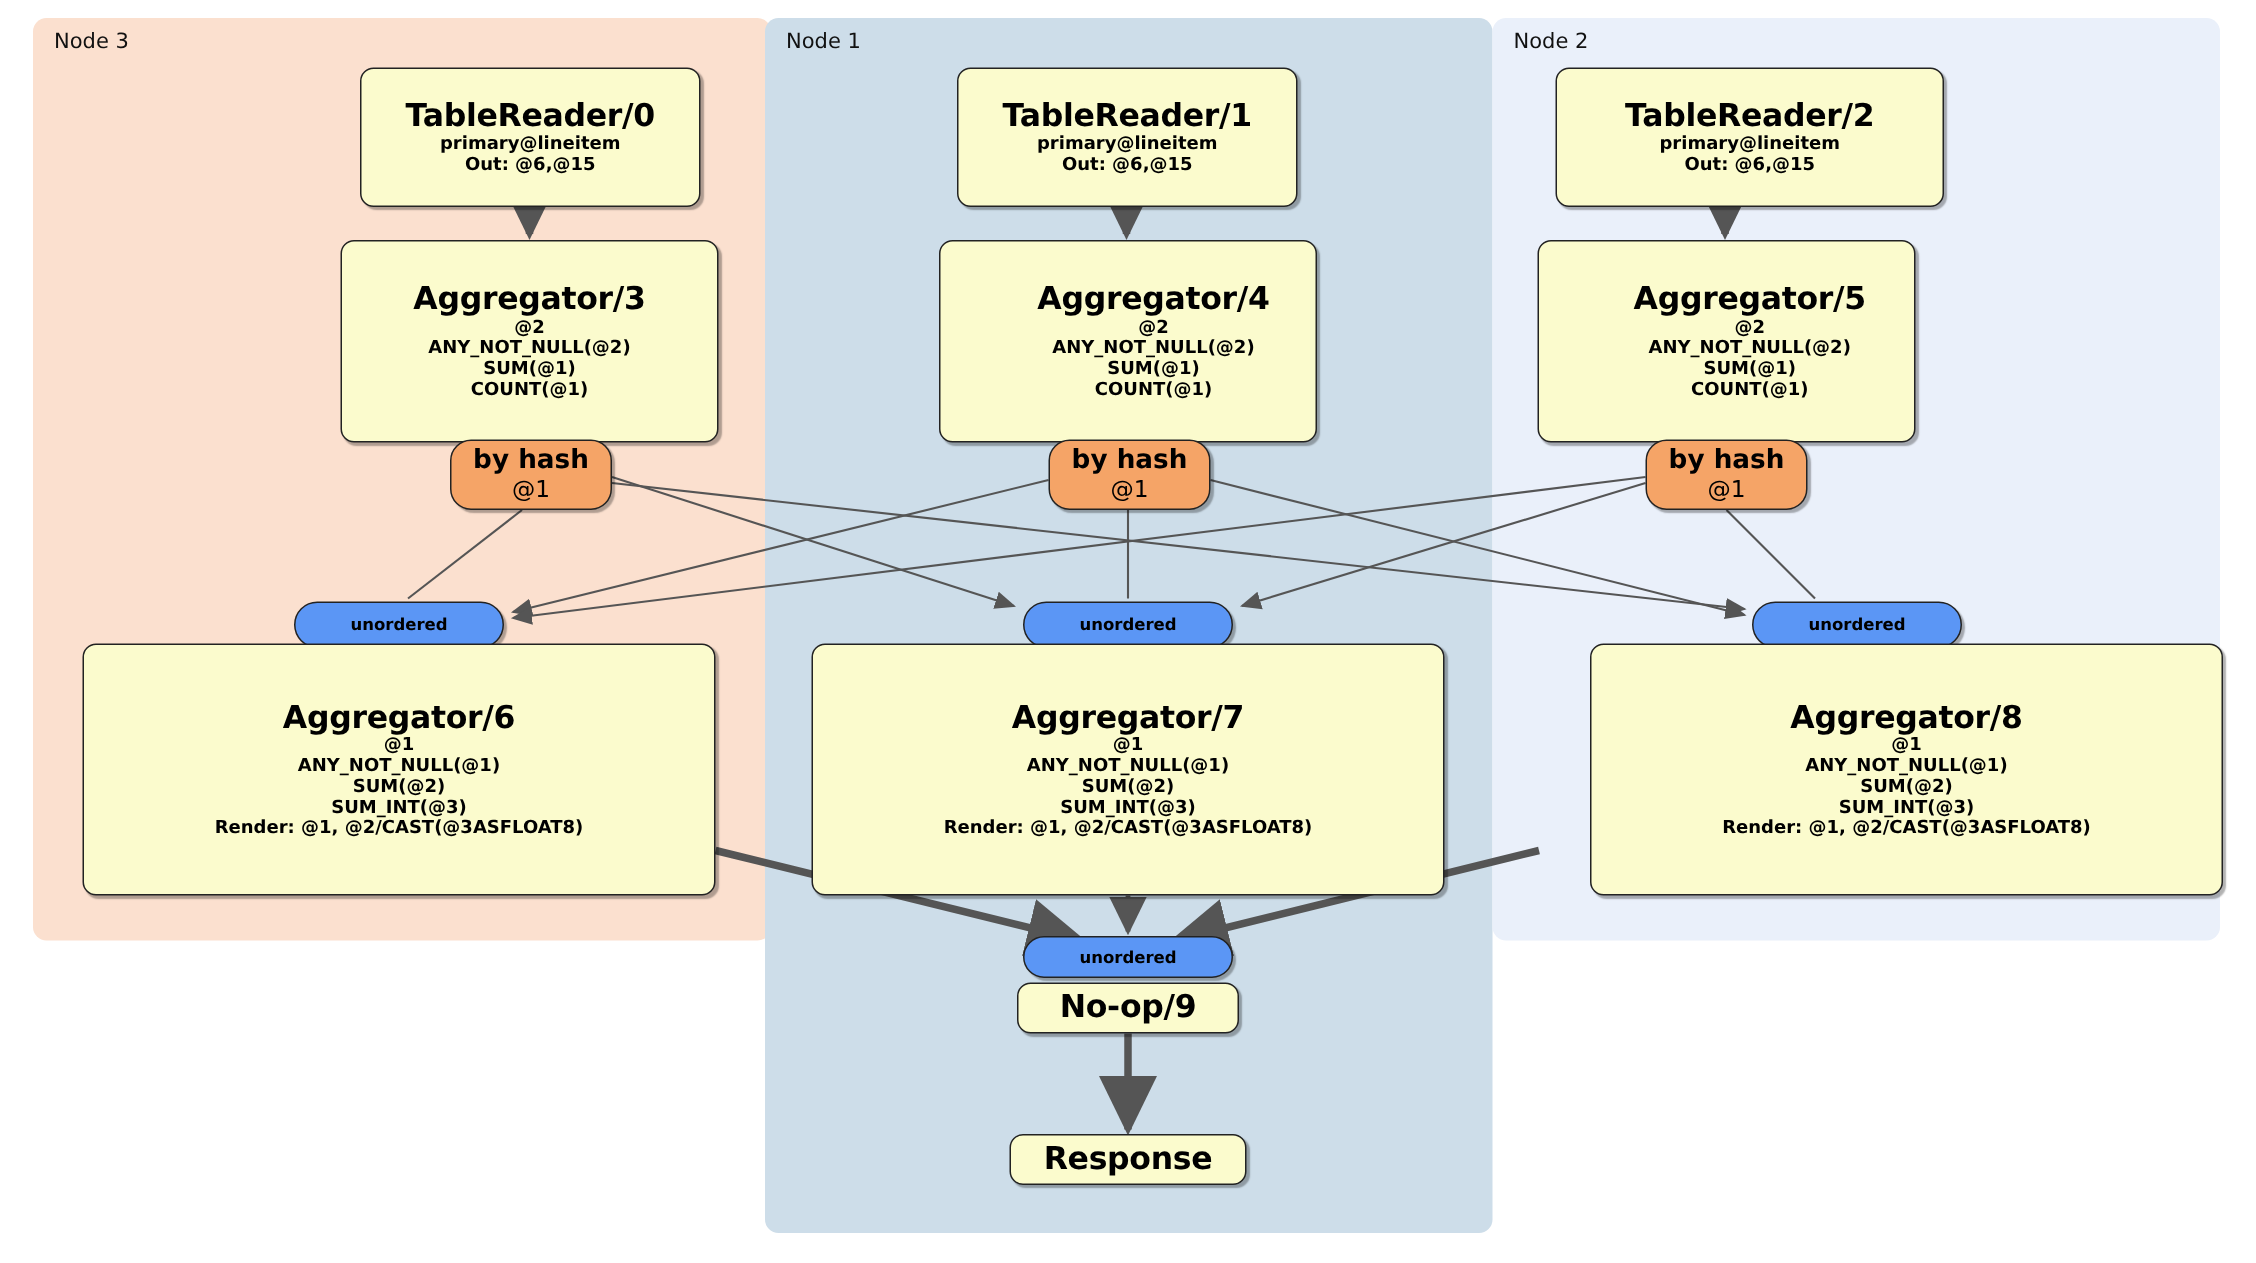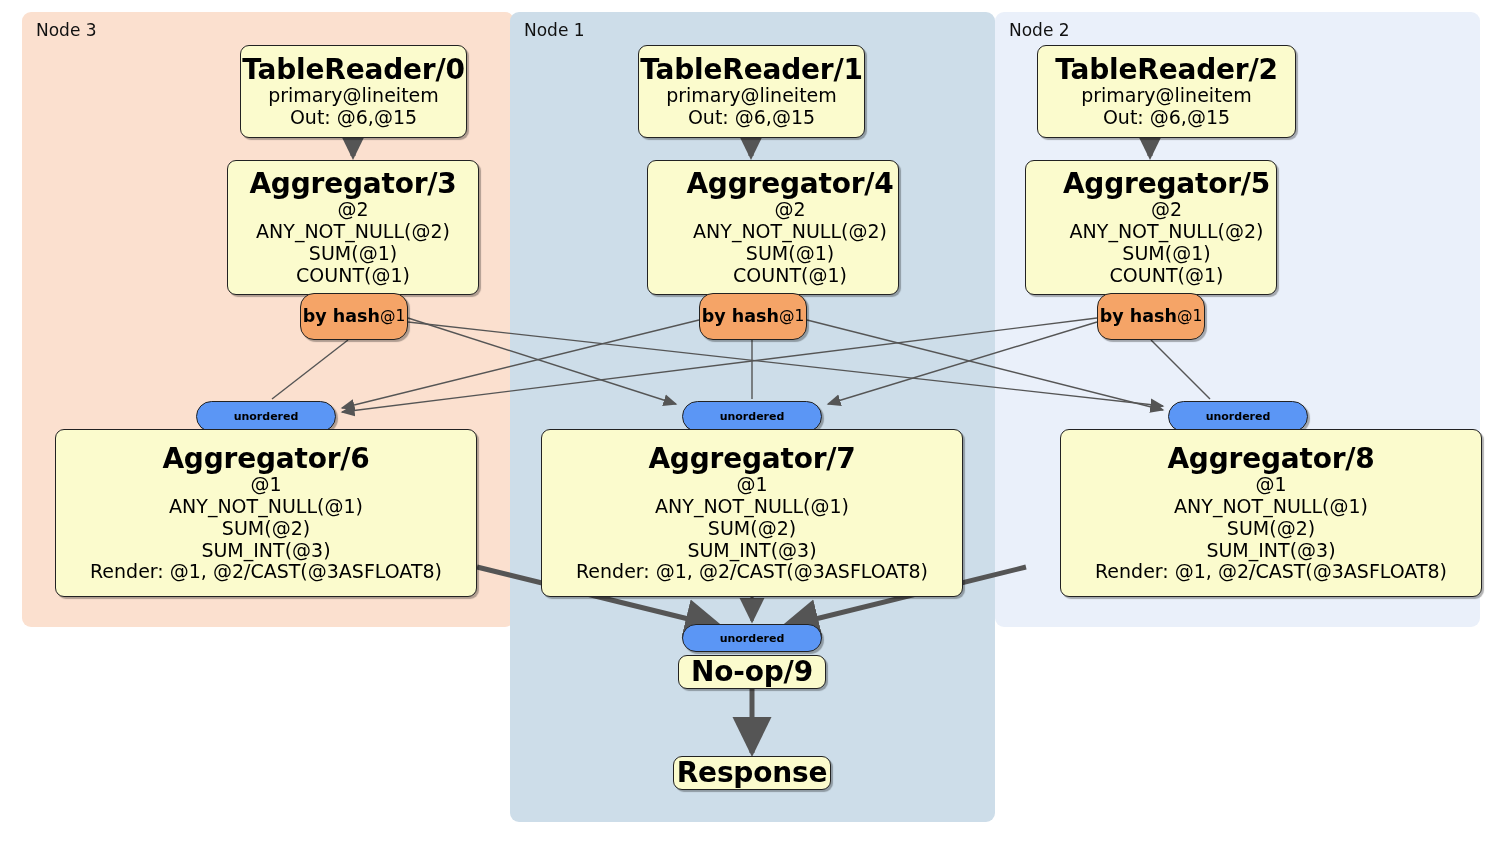--- a/index.html
+++ b/index.html
@@ -25,59 +25,60 @@
   }
   .panel {
     position: absolute;
     border-radius: 9px;
     box-sizing: border-box;
   }
   .panel-label {
     position: absolute;
     left: 14px;
     top: 8px;
-    font-size: 17px;
+    font-size: 14px;
     color: #111111;
     font-family: "DejaVu Sans", "Liberation Sans", sans-serif;
     white-space: nowrap;
   }
   .node {
     position: absolute;
     box-sizing: border-box;
     background: #fbfbcd;
     border: 1.6px solid #222222;
     border-radius: 9px;
     display: flex;
     flex-direction: column;
     align-items: center;
     justify-content: center;
     text-align: center;
     color: #000000;
     box-shadow: 2px 2px 1px rgba(0,0,0,0.30);
   }
   .node .title {
     font-weight: bold;
-    font-size: 28px;
+    font-size: 21px;
     line-height: 1.12;
     letter-spacing: -0.2px;
     white-space: nowrap;
     text-align: center;
   }
   .node .line {
-    font-size: 19px;
+    font-size: 12px;
     line-height: 1.15;
     white-space: nowrap;
+    font-weight: bold;
   }
   .oval {
     position: absolute;
     box-sizing: border-box;
     border: 1.6px solid #222222;
     border-radius: 999px;
     display: flex;
-    flex-direction: row;
+    flex-direction: column;
     align-items: center;
     justify-content: center;
     text-align: center;
     color: #000000;
     box-shadow: 2px 2px 1px rgba(0,0,0,0.30);
   }
   .oval.hash {
     background: #f5a467;
     border-radius: 14px;
   }
@@ -215,21 +216,21 @@
     <div class="line">SUM_INT(@3)</div>
     <div class="line">Render: @1, @2/CAST(@3ASFLOAT8)</div>
   </div>
 
   <div class="node" style="left:638px; top:45px; width:227px; height:93px;">
     <div class="title">TableReader/1</div>
     <div class="line">primary@lineitem</div>
     <div class="line">Out: @6,@15</div>
   </div>
 
-  <div class="node" style="left:647px; top:160px; width:252px; height:135px;padding-left:34px;">
+  <div class="node" style="left:626px; top:160px; width:252px; height:135px;padding-left:34px;">
     <div class="title">Aggregator/4</div>
     <div class="line">@2</div>
     <div class="line">ANY_NOT_NULL(@2)</div>
     <div class="line">SUM(@1)</div>
     <div class="line">COUNT(@1)</div>
   </div>
 
   <div class="oval hash" style="left:699px; top:293px; width:108px; height:47px;">
     <div class="title">by hash</div>
     <div class="sub">@1</div>

